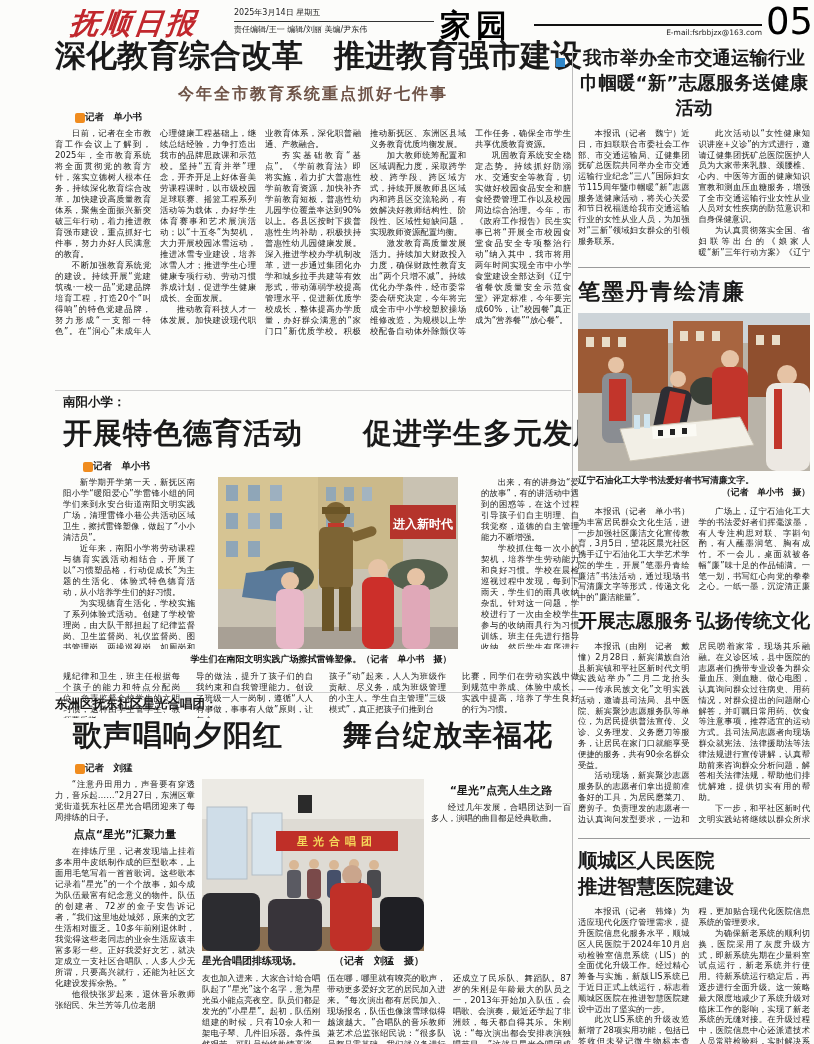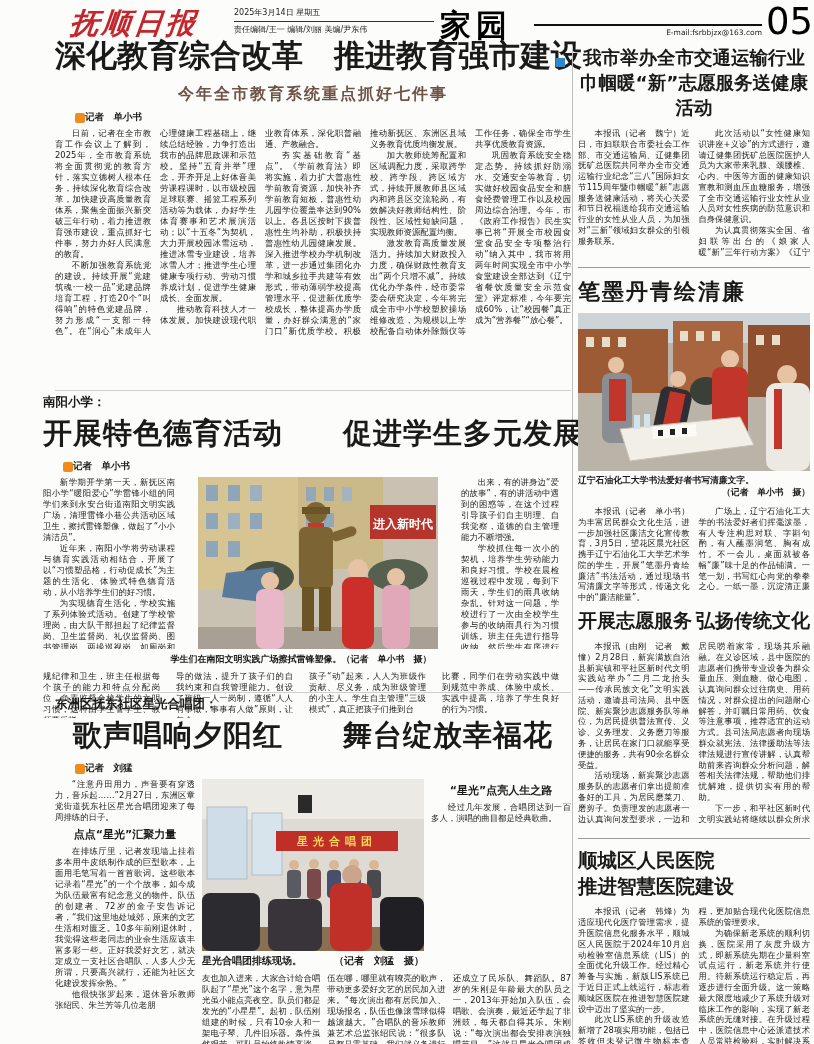--- a/index.html
+++ b/index.html
@@ -32,21 +32,21 @@
   .h-main{font-size:31px;font-weight:900;text-align:center;font-family:"Liberation Serif","DejaVu Serif",serif;white-space:nowrap}
   .h-sub{font-size:16px;text-align:center;color:#6e5347;margin-top:7px;font-weight:600;letter-spacing:2px}
   .main-body{column-count:5;column-gap:9px;height:246px;overflow:hidden;margin-top:4px}
   .bluesq{position:absolute;left:556px;top:58px;width:9px;height:9px;background:#2f86c8}
 
   
   .vdiv{position:absolute;left:572px;top:46px;height:994px;border-left:1px solid #bdbdbd}
   .hrule{position:absolute;left:55px;width:516px;border-top:1px solid #cfcfcf}
 
   
-  .mid-article{position:absolute;left:43px;top:394px;width:516px}
+  .mid-article{position:absolute;left:63px;top:394px;width:516px}
   .mid-row{display:flex;gap:23px;margin-top:4px}
   .mid-left{width:132px;height:172px;overflow:hidden}
   .mid-right{flex:1;height:172px;overflow:hidden}
   .mid-bottom{display:flex;gap:16px;margin-top:5px;height:47px;overflow:hidden}
   .mid-bottom .c{flex:1;font-size:8.4px;line-height:11px;text-align:justify}
 
   
   .bottom-article{position:absolute;left:55px;top:696px;width:516px}
   .bot-wrap{display:flex;gap:7px;margin-top:4px}
   .bot-left{width:140px;height:282px;overflow:hidden}

